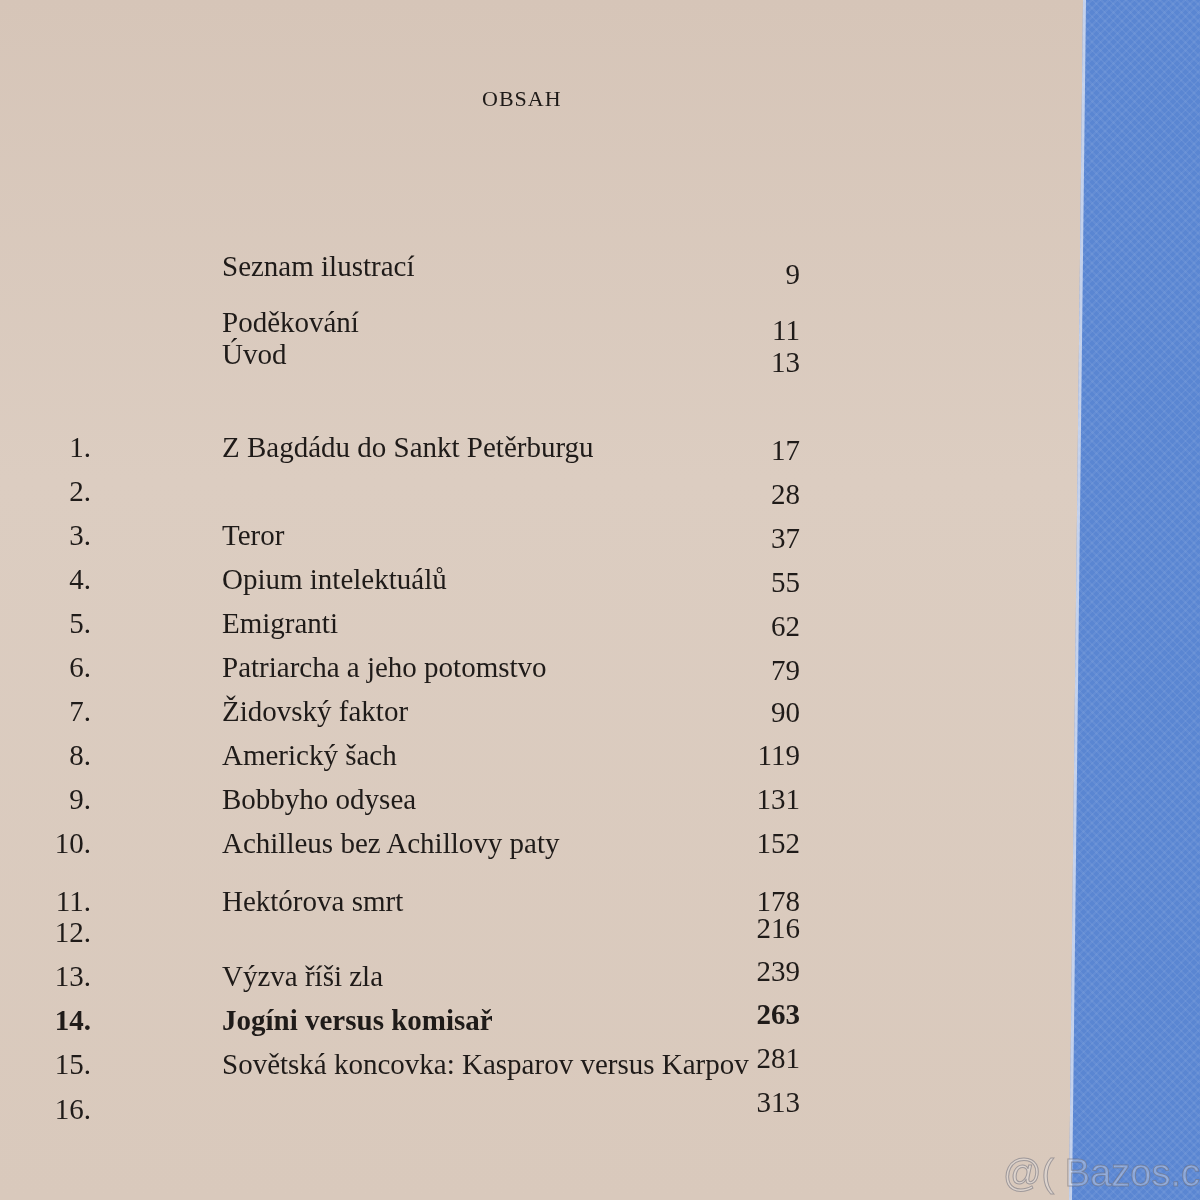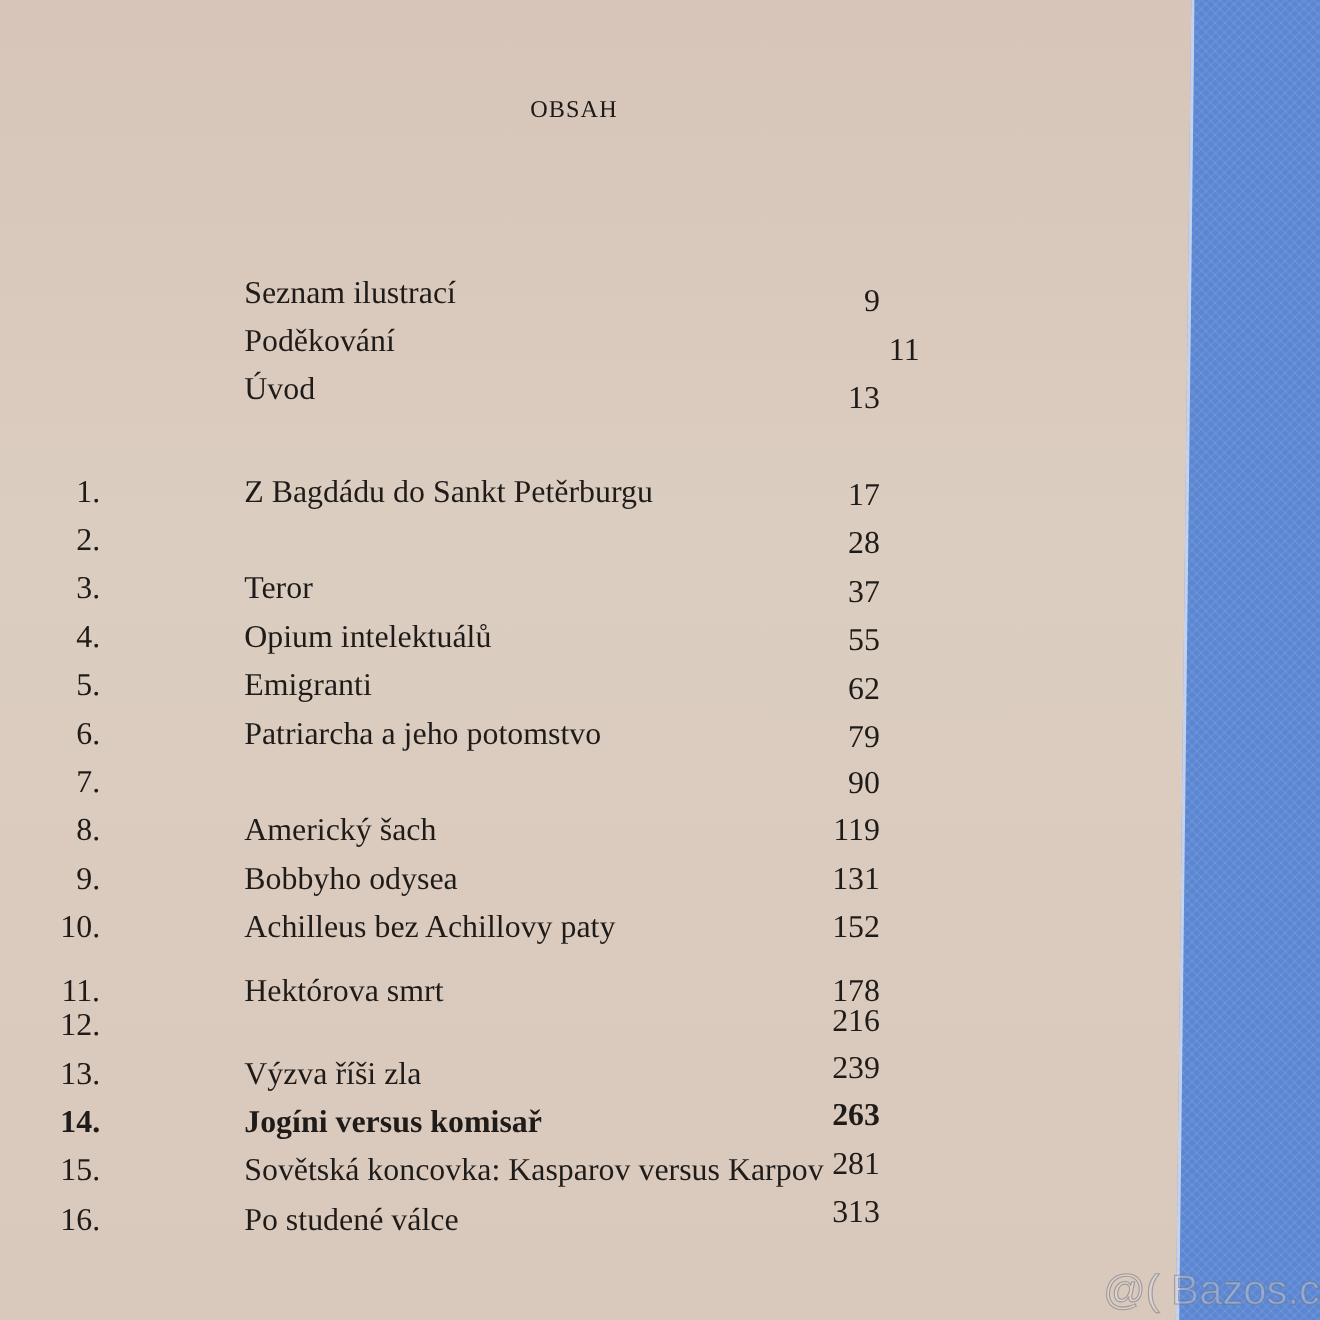--- a/index.html
+++ b/index.html
@@ -47,21 +47,21 @@
 
 <div class="page"></div>
 <div class="page-edge"></div>
 
 <div class="title">OBSAH</div>
 
 <div class="row" style="top:250px;">
   <span class="label">Seznam ilustrací</span>
   <span class="page-no" style="top:8px;">9</span>
 </div>
-<div class="row" style="top:294px;padding-left:36px;">
+<div class="row" style="top:306px;">
   <span class="label">Poděkování</span>
   <span class="page-no" style="top:8px;font-family:Liberation Serif, serif;">11</span>
 </div>
 <div class="row" style="top:338px;">
   <span class="label">Úvod</span>
   <span class="page-no" style="top:8px;">13</span>
 </div>
 
 <div class="row" style="top:431px;">
   <span class="num">1.</span>
@@ -87,20 +87,21 @@
   <span class="label">Emigranti</span>
   <span class="page-no" style="top:3px;">62</span>
 </div>
 <div class="row" style="top:651px;">
   <span class="num">6.</span>
   <span class="label">Patriarcha a jeho potomstvo</span>
   <span class="page-no" style="top:3px;">79</span>
 </div>
 <div class="row" style="top:695px;">
   <span class="num">7.</span>
+  <span class="label">Židovský faktor</span>
   <span class="page-no" style="top:1px;">90</span>
 </div>
 <div class="row" style="top:739px;">
   <span class="num">8.</span>
   <span class="label">Americký šach</span>
   <span class="page-no" style="top:0px;">119</span>
 </div>
 <div class="row" style="top:783px;">
   <span class="num">9.</span>
   <span class="label">Bobbyho odysea</span>
@@ -130,17 +131,16 @@
   <span class="label">Jogíni versus komisař</span>
   <span class="page-no" style="top:-6px;">263</span>
 </div>
 <div class="row" style="top:1048px;">
   <span class="num">15.</span>
   <span class="label">Sovětská koncovka: Kasparov versus Karpov</span>
   <span class="page-no" style="top:-6px;">281</span>
 </div>
 <div class="row" style="top:1093px;">
   <span class="num">16.</span>
-  <span class="label">Po studené válce</span>
   <span class="page-no" style="top:-7px;">313</span>
 </div>
 
 <div class="watermark">@( Bazos.cz</div>
 
 </body></html>

